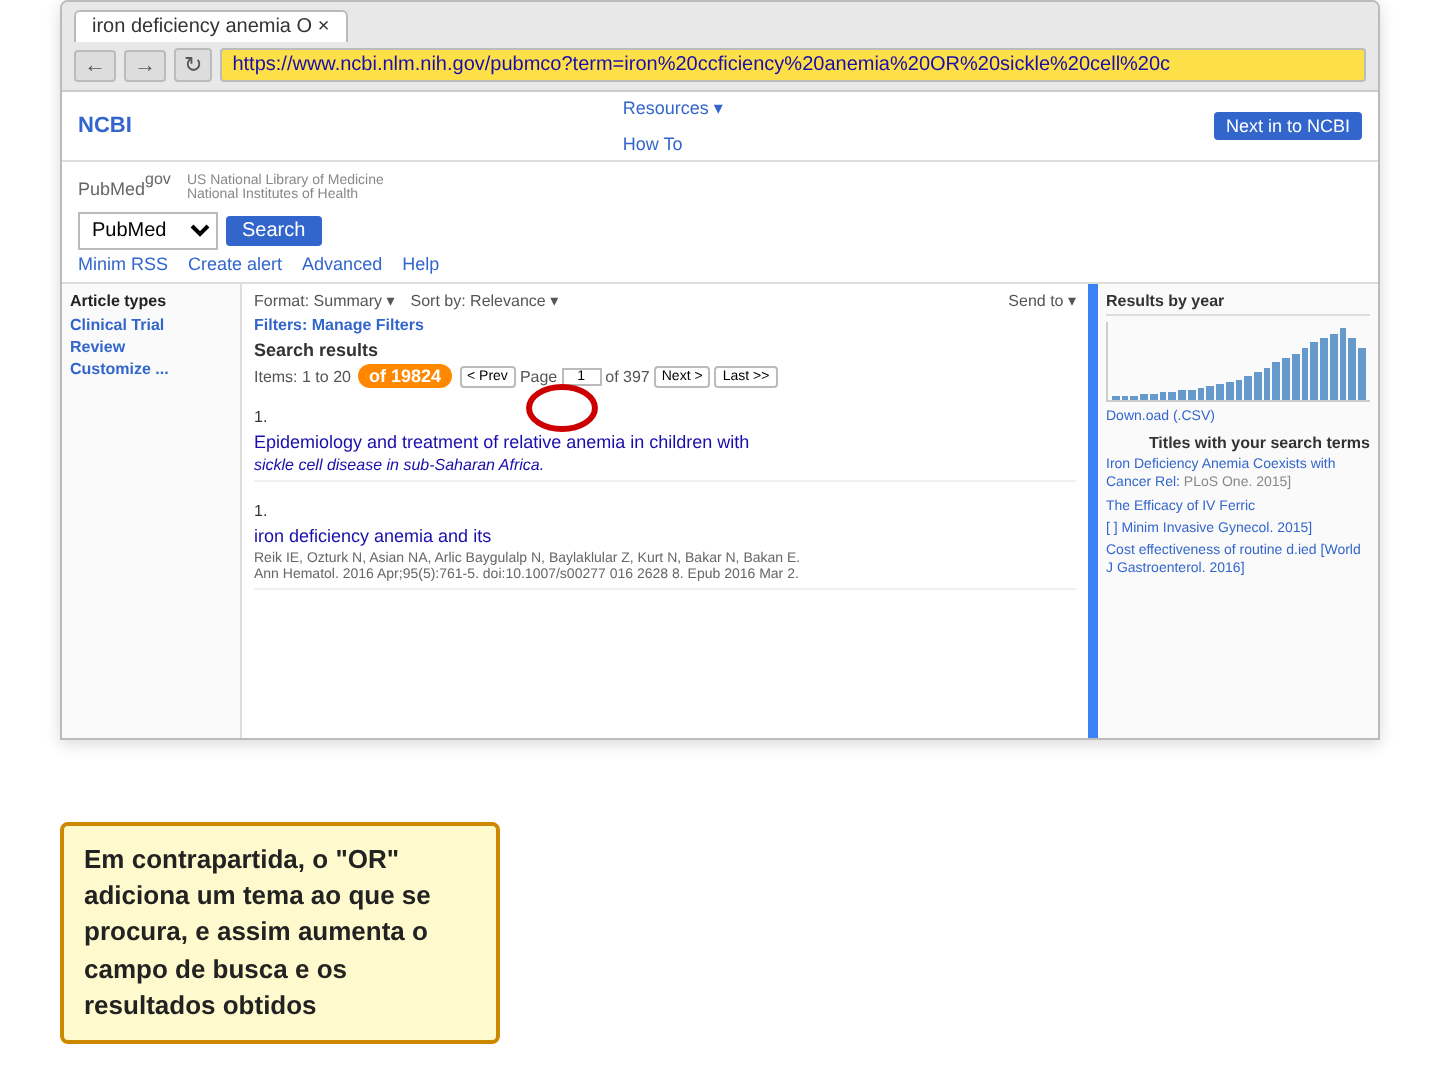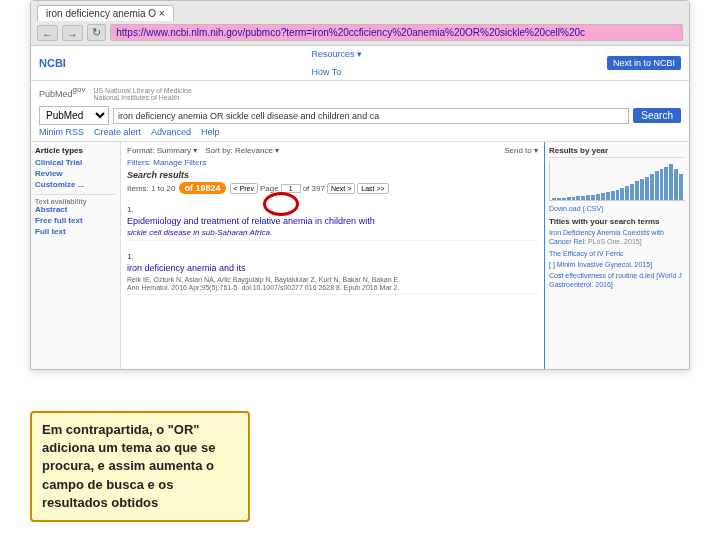--- a/index.html
+++ b/index.html
@@ -80,21 +80,21 @@
       cursor: pointer;
     }
 
     .address-input {
       flex: 1;
       font-size: 10px;
       padding: 2px 5px;
       border: 1px solid #bbb;
       border-radius: 2px;
       color: #1a0dab;
-      background: #f9a8d4;
+      background: #fde047;
     }
 
     
     .ncbi-header {
       background: #fff;
       border-bottom: 1px solid #ddd;
       padding: 3px 8px;
       display: flex;
       align-items: center;
       justify-content: space-between;
@@ -240,21 +240,20 @@
       font-size: 8px;
       color: #555;
       margin-bottom: 3px;
     }
 
     .results-header {
       font-size: 9px;
       font-weight: bold;
       color: #333;
       margin-bottom: 2px;
-      font-style: italic;
     }
 
     .items-count {
       font-size: 8px;
       color: #555;
       margin-bottom: 4px;
       display: flex;
       align-items: center;
       gap: 4px;
     }
@@ -312,21 +311,21 @@
     }
 
     .result-meta {
       font-size: 7px;
       color: #666;
       margin-top: 1px;
     }
 
     .right-panel {
       width: 145px;
-      border-left: 1px solid #3b82f6;
+      border-left: 5px solid #3b82f6;
       padding: 4px;
       font-size: 8px;
       background: #fafafa;
       overflow: hidden;
     }
 
     .right-panel-title {
       font-size: 8px;
       font-weight: bold;
       color: #333;
@@ -358,20 +357,21 @@
       color: #3366cc;
       cursor: pointer;
     }
 
     .search-terms-title {
       font-size: 8px;
       font-weight: bold;
       color: #333;
       margin-top: 5px;
       margin-bottom: 2px;
+      text-align: right;
     }
 
     .search-term-entry {
       font-size: 7px;
       color: #3366cc;
       margin-bottom: 2px;
       cursor: pointer;
       line-height: 1.3;
     }
 
@@ -405,21 +405,21 @@
       width: 36px;
       height: 24px;
       border: 3px solid #cc0000;
       border-radius: 50%;
       z-index: 5;
       pointer-events: none;
     }
 
     .filters-label {
       font-size: 8px;
-      font-weight: normal;
+      font-weight: bold;
       color: #3366cc;
     }
   </style>
 </head>
 <body>
 
 <div class="slide-container">
 
 
   <div class="browser-window">
@@ -454,44 +454,37 @@
         </div>
         <div style="font-size:7px; color:#888;">
           <div>US National Library of Medicine</div>
           <div>National Institutes of Health</div>
         </div>
       </div>
       <div class="search-bar">
         <select class="db-select">
           <option>PubMed</option>
         </select>
-        <input class="search-input-box" type="text" value="iron deficiency anemia OR sickle cell disease and children and ca" style="">
         <button class="search-btn">Search</button>
       </div>
       <div class="search-links">
         <span>Minim RSS</span>
         <span>Create alert</span>
         <span>Advanced</span>
         <span>Help</span>
       </div>
     </div>
 
     <div class="results-area">
 
       <div class="left-panel">
         <div class="left-panel-title">Article types</div>
         <div class="filter-item">Clinical Trial</div>
         <div class="filter-item">Review</div>
         <div class="filter-item">Customize ...</div>
-        <div class="filter-section">
-          <div class="filter-section-label">Text availability</div>
-          <div class="filter-item">Abstract</div>
-          <div class="filter-item">Free full text</div>
-          <div class="filter-item">Full text</div>
-        </div>
       </div>
 
       <div class="main-results">
         <div class="format-bar">
           <span>Format: Summary ▾</span>
           <span>Sort by: Relevance ▾</span>
           <span style="flex:1;"></span>
           <span>Send to ▾</span>
         </div>
         <div style="font-size:8px; color:#3366cc; margin-bottom:3px;">

